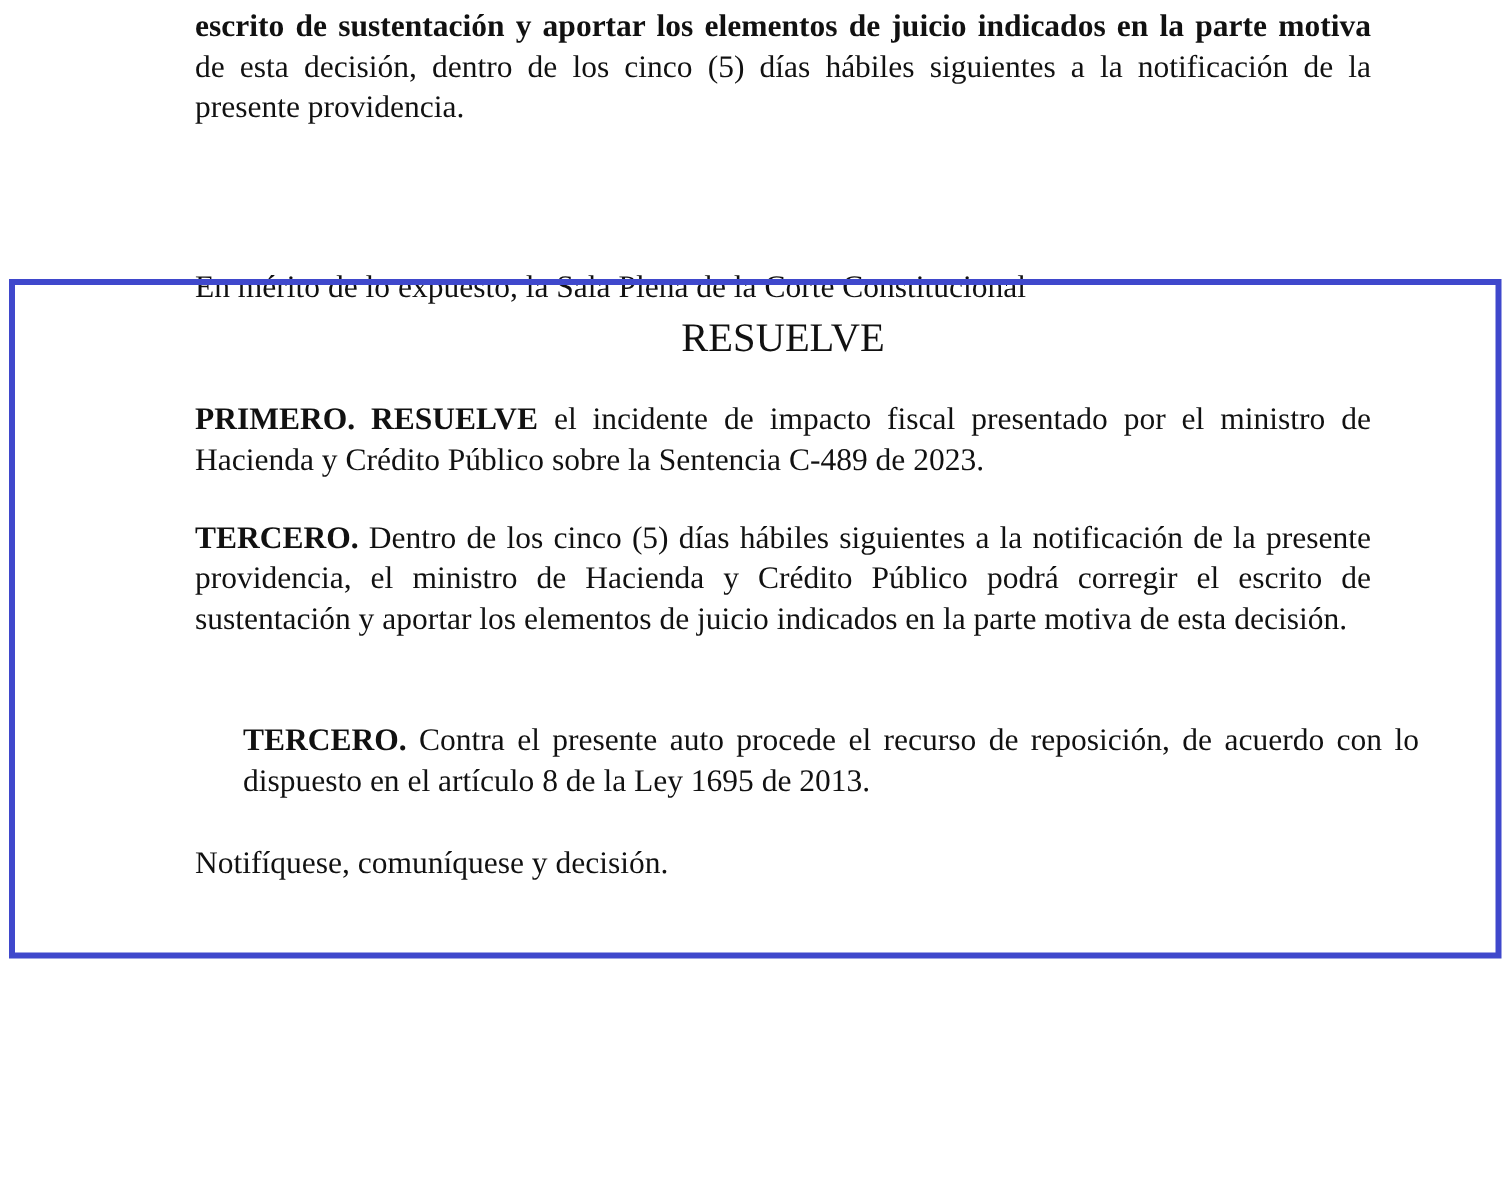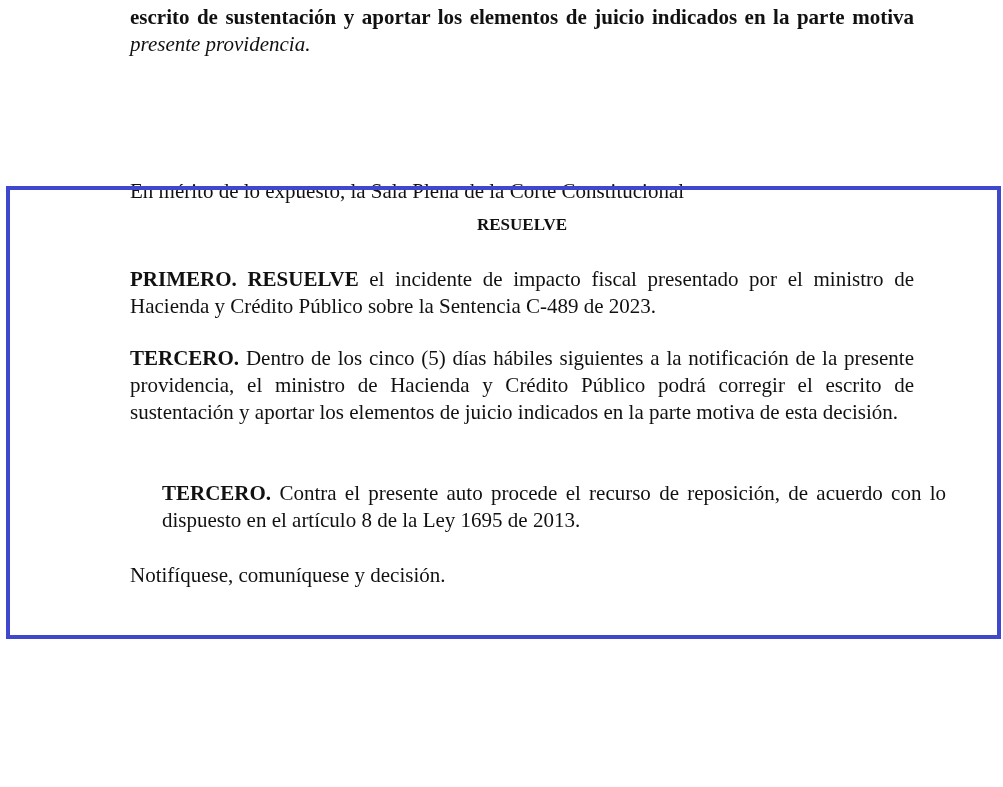--- a/index.html
+++ b/index.html
@@ -43,34 +43,35 @@
       height: 445px;
       border: 4px solid #3f48cc;
       pointer-events: none;
     }
     .heading {
       position: absolute;
       left: 130px;
       width: 784px;
       top: 212px;
       text-align: center;
-      font-weight: bold;
-      font-size: 17px;
+      font-weight: normal;
+      font-size: 27px;
       line-height: 26.8px;
     }
     b { font-weight: bold; }
   </style>
 </head>
 <body>
 
 <div class="clipped-line"></div>
 
 <div class="page-text" style="top:4px;">
   <div style="text-align-last: justify; font-weight: bold;">escrito de sustentación y aportar los elementos de juicio indicados en la parte motiva</div>
-  <div style="text-align-last: left; font-style: italic;">presente providencia.</div>
+  <div style="text-align-last: justify;">de esta decisión, dentro de los cinco (5) días hábiles siguientes a la notificación de la</div>
+  <div style="text-align-last: left;">presente providencia.</div>
 </div>
 
 <div class="page-text" style="top:157px;margin-top:21px;">
   <p class="para">En mérito de lo expuesto, la Sala Plena de la Corte Constitucional</p>
 </div>
 
 <div class="highlight-box" style="border-color: rgb(63, 72, 204);"></div>
 
 <div class="heading">RESUELVE</div>
 

